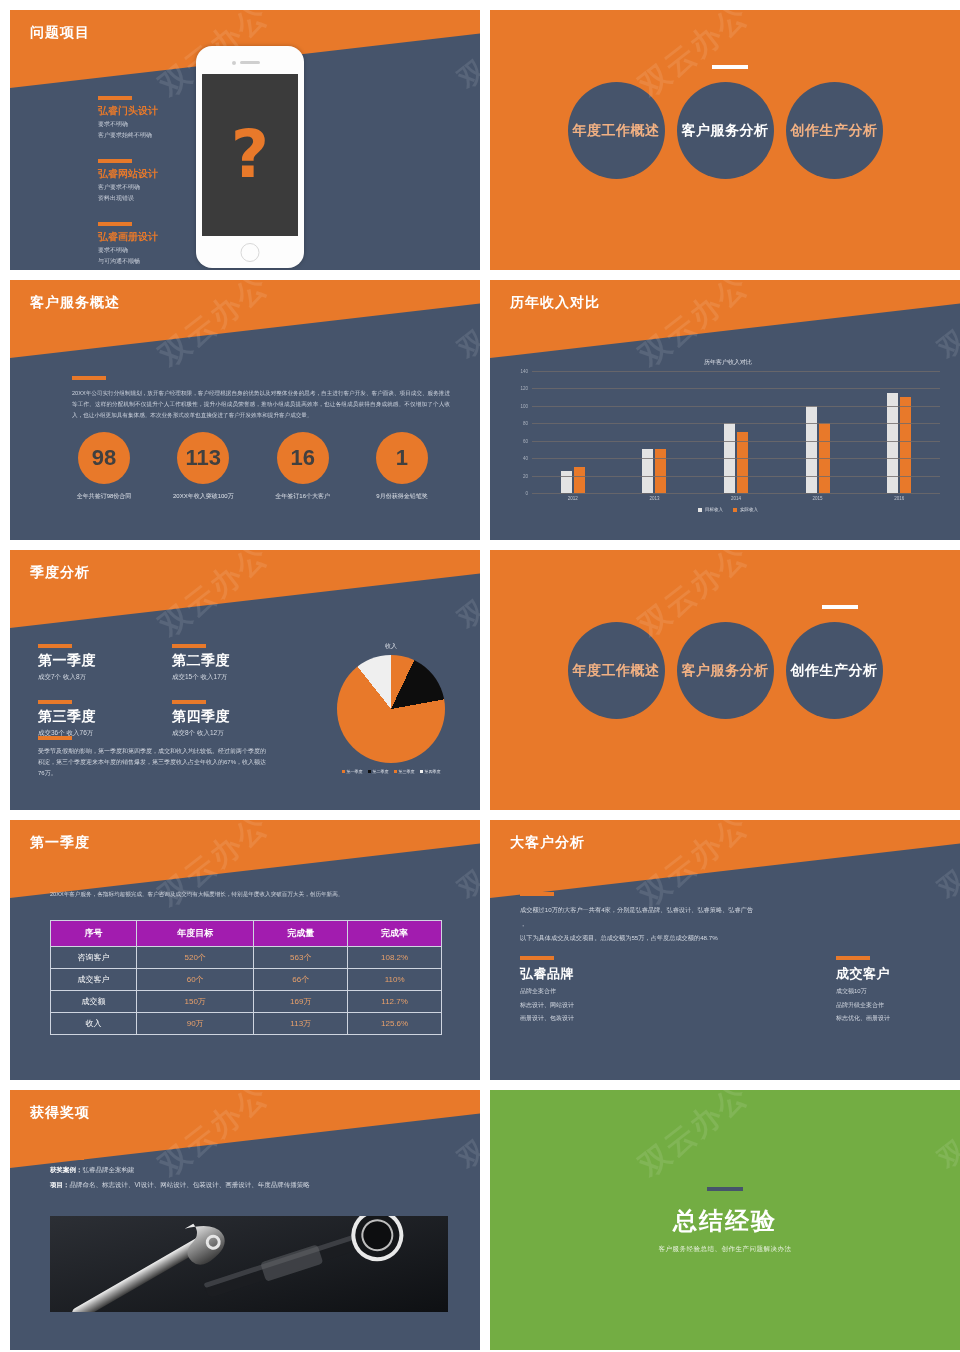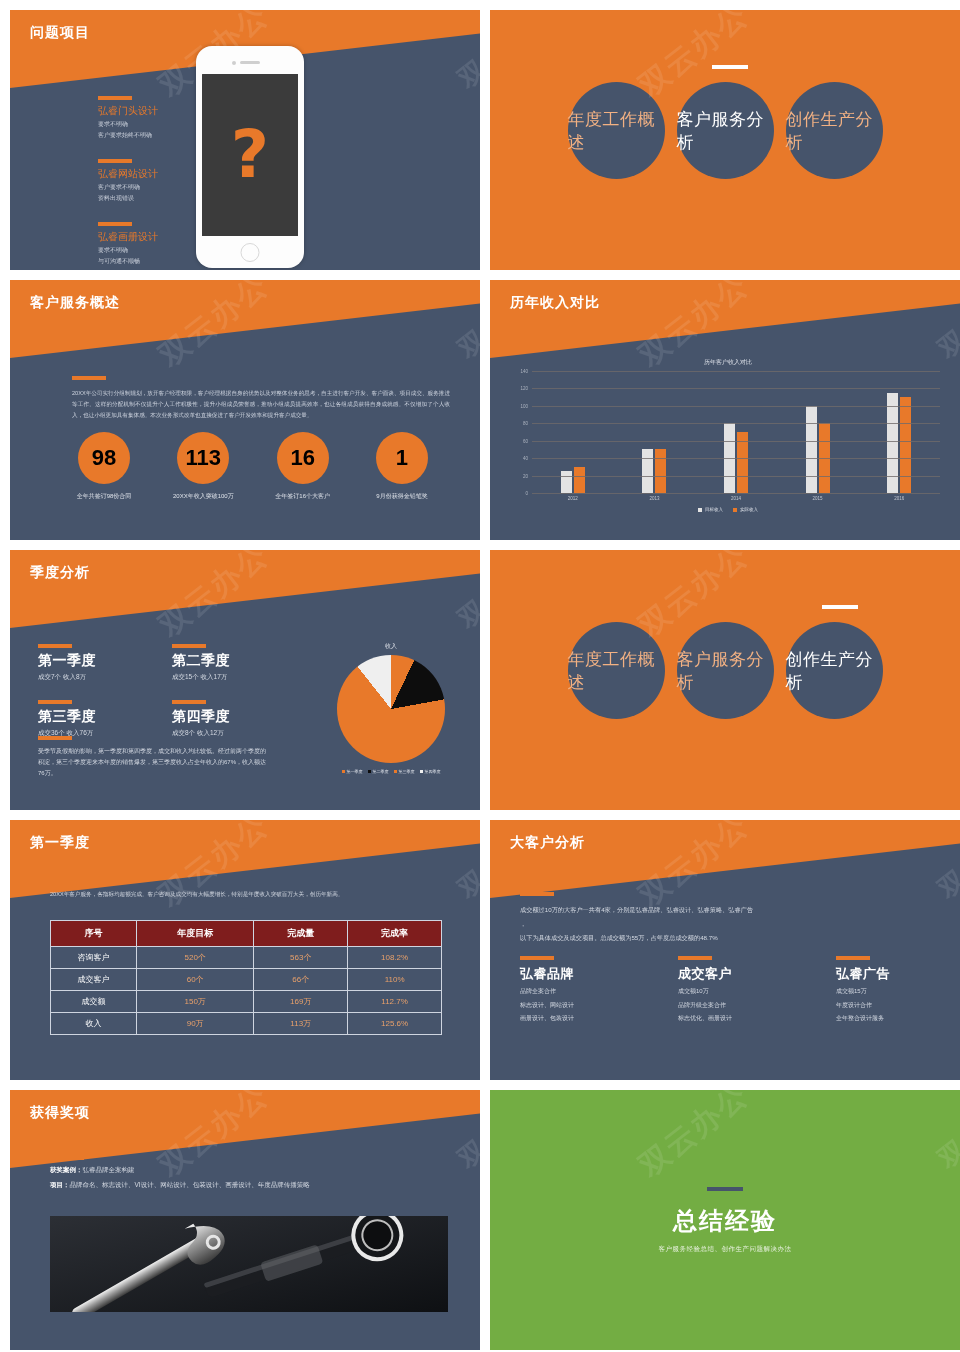--- a/index.html
+++ b/index.html
@@ -49,21 +49,21 @@
     letter-spacing: 1px; z-index: 5;
   }
   .odash { width: 34px; height: 4px; background: #e8792a; }
 
   
   .s1-col { position: absolute; top: 86px; z-index: 4; }
   .s1-col.left { left: 88px; width: 110px; }
   .s1-col.right { left: 332px; width: 120px; }
   .s1-item { margin-bottom: 20px; }
   .s1-item .odash { margin-bottom: 4px; }
-  .s1-h { color: #e8792a; font-size: 10px; font-weight: normal; line-height: 14px; }
+  .s1-h { color: #e8792a; font-size: 10px; font-weight: bold; line-height: 14px; }
   .s1-p { color: #c9cfda; font-size: 6px; line-height: 8.5px; margin-top: 2px; }
   .phone {
     position: absolute; left: 186px; top: 36px;
     width: 108px; height: 222px;
     background: #fdfdfd; border-radius: 16px 16px 16px 16px;
     box-shadow: 0 0 4px rgba(0,0,0,.25); z-index: 5;
   }
   .phone-screen {
     position: absolute; left: 6px; top: 28px; width: 96px; height: 162px;
     background: #3b3b3b;
@@ -77,35 +77,35 @@
                background: #cfcfcf; border-radius: 50%; }
   .phone-home { position: absolute; bottom: 6px; left: 50%; transform: translateX(-50%);
                 width: 19px; height: 19px; border: 1.5px solid #d8d8d8; border-radius: 50%; }
 
   
   .s-circ { background: #e8792a; }
   .circ-row { position: absolute; top: 72px; left: 0; width: 100%;
               display: flex; justify-content: center; gap: 12px; z-index: 4; }
   .circ { width: 97px; height: 97px; border-radius: 50%; background: #46546b;
           display: flex; align-items: center; justify-content: center;
-          color: #f2b183; font-size: 17px; font-weight: normal; letter-spacing: .5px; }
+          color: #f2b183; font-size: 14px; font-weight: bold; letter-spacing: .5px; }
   .circ.active { color: #ffffff; }
   .circ-dash { position: absolute; top: 55px; height: 4px; width: 36px;
                background: #ffffff; z-index: 5; }
 
   
   .s3-body { position: absolute; top: 96px; left: 62px; right: 30px; z-index: 4; }
   .s3-body .odash { margin-bottom: 8px; }
   .s3-p { color: #cfd5e0; font-size: 5.6px; line-height: 11px; text-align: justify; }
   .stats { position: absolute; top: 152px; left: 46px; right: 30px; z-index: 4;
            display: flex; justify-content: space-between; }
   .stat { width: 96px; text-align: center; }
   .stat-circle { width: 52px; height: 52px; border-radius: 50%; background: #e8792a;
                  margin: 0 auto; display: flex; align-items: center; justify-content: center;
-                 color: #000000; font-size: 22px; font-weight: bold; }
+                 color: #404040; font-size: 22px; font-weight: bold; }
   .stat-label { color: #dfe3ea; font-size: 6px; margin-top: 8px; }
 
   
   .chart-wrap { position: absolute; top: 78px; left: 20px; right: 14px; bottom: 8px; z-index: 4; }
   .chart-title { text-align: center; color: #dfe3ea; font-size: 6px; margin-bottom: 4px; }
   .plot { position: relative; height: 122px; margin-left: 22px; margin-right: 6px; }
   .gridline { position: absolute; left: 0; right: 0; height: 1px; background: #6f6a6a; opacity: .8; }
   .ytick { position: absolute; right: 100%; margin-right: 4px; transform: translateY(-50%);
            color: #c3c8d2; font-size: 4.5px; }
   .bars { position: absolute; left: 0; right: 0; bottom: 0; top: 0;
@@ -136,21 +136,21 @@
   .pie { width: 108px; height: 108px; border-radius: 50%; margin: 0 auto; }
   .pie-legend { display: flex; justify-content: center; gap: 5px; margin-top: 6px; flex-wrap: wrap; }
   .pie-legend div { display: flex; align-items: center; gap: 2px; color: #dfe3ea; font-size: 4px; }
 
   
   .t-intro { position: absolute; top: 60px; left: 40px; right: 30px; z-index: 4; }
   .t-intro .odash { margin-bottom: 7px; }
   .t-intro p { color: #d5dae3; font-size: 5.6px; }
   table { position: absolute; top: 100px; left: 40px; width: 392px; z-index: 4;
           border-collapse: collapse; }
-  th { background: #7f1d1d; color: #fff; font-size: 9px; font-weight: bold;
+  th { background: #a21caf; color: #fff; font-size: 9px; font-weight: bold;
        padding: 6px 4px; text-align: center; border: 1px solid #cfd5e0; }
   td { font-size: 8px; padding: 5px 0; text-align: center; border: 1px solid #cfd5e0; }
   td.name { color: #ffffff; }
   td.val { color: #e8a06a; }
 
   
   .bc-intro { position: absolute; top: 72px; left: 30px; right: 24px; z-index: 4; }
   .bc-intro .odash { margin-bottom: 7px; }
   .bc-intro p { color: #d5dae3; font-size: 6.2px; line-height: 14px; }
   .bc-row { position: absolute; top: 136px; left: 30px; right: 24px; z-index: 4;
@@ -474,27 +474,20 @@
         <div class="bc-p">标志设计、网站设计</div>
         <div class="bc-p">画册设计、包装设计</div>
       </div>
       <div class="bc-cell">
         <div class="odash"></div>
         <div class="bc-h">成交客户</div>
         <div class="bc-p">成交额10万</div>
         <div class="bc-p">品牌升级全案合作</div>
         <div class="bc-p">标志优化、画册设计</div>
       </div>
-      <div class="bc-cell">
-        <div class="odash"></div>
-        <div class="bc-h">弘睿广告</div>
-        <div class="bc-p">成交额15万</div>
-        <div class="bc-p">年度设计合作</div>
-        <div class="bc-p">全年整合设计服务</div>
-      </div>
     </div>
   </div>
 
   <div class="slide">
     <div class="band"></div>
     <div class="wm a">双云办公</div>
     <div class="wm b">双云办公</div>
     <div class="slide-title">获得奖项</div>
     <div class="aw-body">
       <div class="odash"></div>

